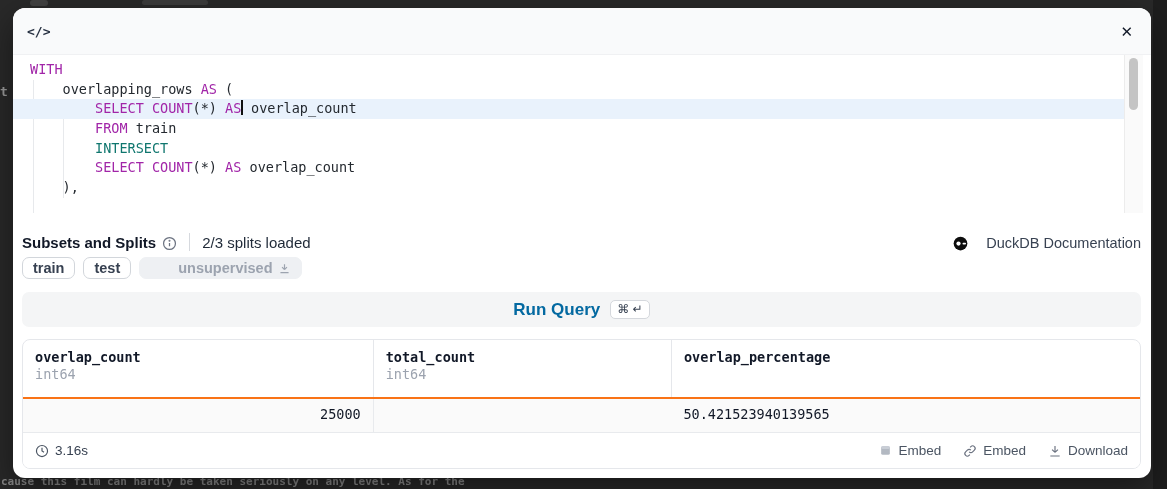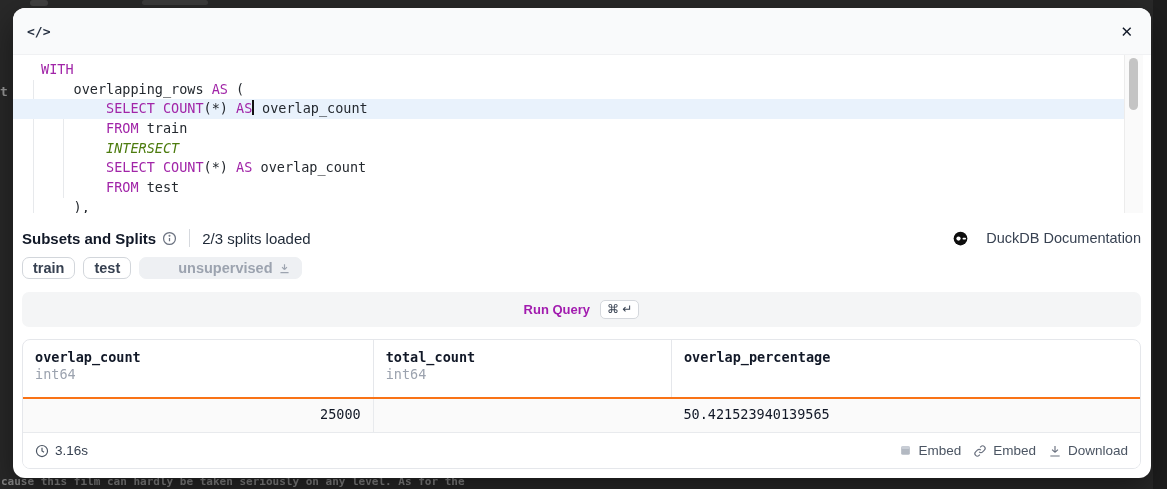--- a/index.html
+++ b/index.html
@@ -23,70 +23,70 @@
     padding:0 14px 0 12px;border-bottom:1px solid #f0f1f3;box-sizing:border-box;
   }
   .code-glyph{font-family:"DejaVu Sans Mono",monospace;font-size:13px;font-weight:700;color:#273142;margin:0 8px 0 2px;}
   .modal-title{font-size:15.5px;font-weight:700;color:#19202e;letter-spacing:.1px;}
   .close-btn{margin-left:auto;font-size:15px;color:#111827;cursor:pointer;line-height:1;padding:4px;}
 
   
   .editor{position:relative;height:158px;background:#ffffff;overflow:hidden;
     font-family:"DejaVu Sans Mono",monospace;font-size:13.5px;line-height:19.7px;color:#24292f;}
   .code-lines{position:relative;padding-top:5px;}
-  .code-line{white-space:pre;padding-left:28px;height:19.7px;position:relative;z-index:2;}
+  .code-line{white-space:pre;padding-left:17px;height:19.7px;position:relative;z-index:2;}
   .code-line.active{background:#e9f2fc;width:1112px;box-sizing:border-box;}
   .kw{color:#a125a8;}
   .cursor{display:inline-block;width:1.5px;height:15px;background:#111;vertical-align:-2px;}
   .indent-guide{position:absolute;width:1px;background:#e7e9ec;z-index:1;}
   .guide-1{left:20px;top:25px;height:133px;}
   .guide-2{left:50px;top:44px;height:99px;}
   .scrollbar{position:absolute;top:0;right:8px;width:18px;height:158px;background:#fafafa;border-left:1px solid #ececec;z-index:3;}
   .scroll-thumb{position:absolute;left:4px;top:3px;width:9px;height:52px;background:#c4c4c4;border-radius:5px;}
 
   .modal-body{padding:0 10px 0 9px;}
 
   
-  .meta-row{margin-top:12px;display:flex;align-items:center;height:26px;}
+  .meta-row{margin-top:12px;display:flex;align-items:flex-end;height:26px;}
   .subsets-label{font-size:15px;font-weight:700;color:#111827;}
   .icon{display:inline-flex;align-items:center;}
   .info-icon{margin-left:6px;color:#6b7280;}
   .meta-divider{width:1px;height:18px;background:#d6d9de;margin:0 12px;}
   .splits-status{font-size:15px;color:#1f2937;}
   .doc-link{margin-left:auto;display:flex;align-items:center;gap:18px;font-size:14.5px;color:#384252;cursor:pointer;}
 
   
   .chips-row{margin-top:6px;display:flex;align-items:center;gap:8px;}
   .chip{display:inline-flex;align-items:center;gap:5px;font-size:14.5px;font-weight:700;
     padding:2px 10px;border-radius:7px;cursor:pointer;}
   .chip.loaded{background:#ffffff;border:1px solid #d2d6db;color:#374151;}
   .chip.unloaded{background:#eef0f3;border:1px solid #eef0f3;color:#9ca3af;padding-left:38px;}
 
   
   .run-bar{margin-top:13px;height:35px;background:#f4f5f6;border-radius:7px;
     display:flex;align-items:center;justify-content:center;gap:10px;cursor:pointer;}
-  .run-label{font-size:13px;font-weight:700;color:#a21caf;}
+  .run-label{font-size:17px;font-weight:700;color:#0369a1;}
   .kbd{background:#ffffff;border:1px solid #d5d8dd;border-radius:5px;padding:1px 6px 2px;
     font-size:12px;color:#374151;}
 
   
   .results{margin-top:12px;border:1px solid #e5e7eb;border-radius:8px;overflow:hidden;background:#fff;}
   .thead{display:flex;height:57px;box-sizing:border-box;}
   .th{box-sizing:border-box;padding:9px 12px 0;border-right:1px solid #e5e7eb;}
   .th:last-child{border-right:none;}
   .c1{width:31.4%;} .c2{width:26.7%;} .c3{width:41.9%;}
   .col-name{font-family:"DejaVu Sans Mono",monospace;font-size:13.5px;font-weight:700;color:#111827;}
   .col-type{font-family:"DejaVu Sans Mono",monospace;font-size:13.5px;color:#9ca3af;margin-top:1px;}
   .trow{display:flex;height:33px;background:#fafafa;border-top:2px solid #f97316;}
   .td{box-sizing:border-box;padding:7px 12px 0;border-right:1px solid #e8eaed;
     font-family:"DejaVu Sans Mono",monospace;font-size:13.5px;color:#111827;text-align:right;}
   .td:last-child{border-right:none;}
   .tfoot{display:flex;align-items:center;height:36px;border-top:1px solid #e8eaed;padding:0 12px;box-sizing:border-box;background:#fff;}
   .duration{display:flex;align-items:center;gap:6px;font-size:13.5px;color:#374151;}
-  .foot-actions{margin-left:auto;display:flex;align-items:flex-start;gap:12px;}
+  .foot-actions{margin-left:auto;display:flex;align-items:flex-start;gap:22px;}
   .foot-btn{display:flex;align-items:center;gap:6px;font-size:13.5px;color:#4b5563;cursor:pointer;}
   svg{display:block;}
 </style>
 </head>
 <body>
 
 <div class="bd-strip"></div>
 <div class="bd-patch" style="left:30px;top:0;width:18px;height:6px;"></div>
 <div class="bd-patch" style="left:142px;top:0;width:66px;height:5px;background:#3c3c3c;"></div>
 <div class="bd-text" style="left:0;top:84px;font-size:13px;color:#9a9a9a;">t</div>
@@ -100,23 +100,22 @@
   </div>
 
   <div class="editor">
     <div class="indent-guide guide-1"></div>
     <div class="indent-guide guide-2"></div>
     <div class="code-lines" id="code-lines">
         <div class="code-line"><span class="kw" style="color: rgb(161, 37, 168);">WITH</span></div>
         <div class="code-line"><span>    </span><span>overlapping_rows </span><span class="kw" style="color: rgb(161, 37, 168);">AS</span><span> (</span></div>
         <div class="code-line active" style="background: rgb(233, 242, 252);"><span>        </span><span class="kw" style="color: rgb(161, 37, 168);">SELECT</span><span> </span><span class="kw" style="color: rgb(161, 37, 168);">COUNT</span><span>(*) </span><span class="kw" style="color: rgb(161, 37, 168);">AS</span><span class="cursor"></span><span> overlap_count</span></div>
         <div class="code-line"><span>        </span><span class="kw" style="color: rgb(161, 37, 168);">FROM</span><span> train</span></div>
-        <div class="code-line"><span>        </span><span class="kw" style="color: #4d7c0f; font-style: italic;">INTERSECT</span></div>
+        <div class="code-line"><span>        </span><span class="kw" style="color: #0f766e;">INTERSECT</span></div>
         <div class="code-line"><span>        </span><span class="kw" style="color: rgb(161, 37, 168);">SELECT</span><span> </span><span class="kw" style="color: rgb(161, 37, 168);">COUNT</span><span>(*) </span><span class="kw" style="color: rgb(161, 37, 168);">AS</span><span> overlap_count</span></div>
-        <div class="code-line"><span>        </span><span class="kw" style="color: rgb(161, 37, 168);">FROM</span><span> test</span></div>
         <div class="code-line"><span>    ),</span></div>
       </div>
     <div class="scrollbar">
       <div class="scroll-thumb"></div>
     </div>
   </div>
 
   <div class="modal-body">
 
     <div class="meta-row">

